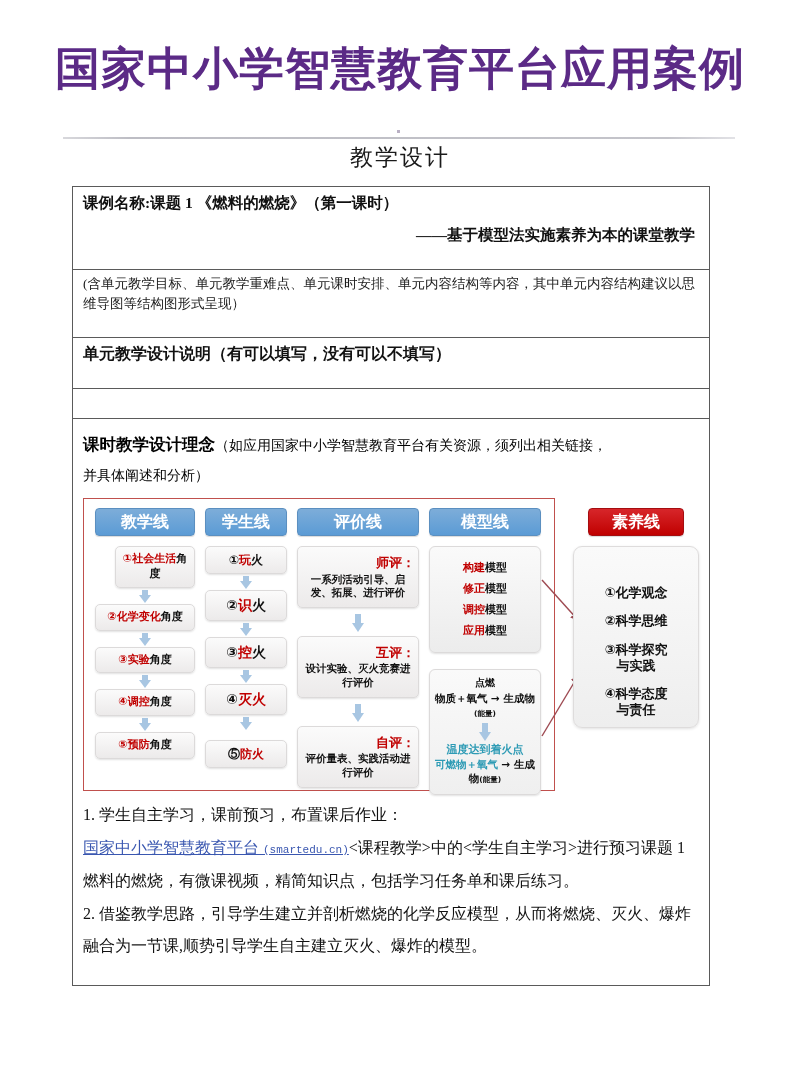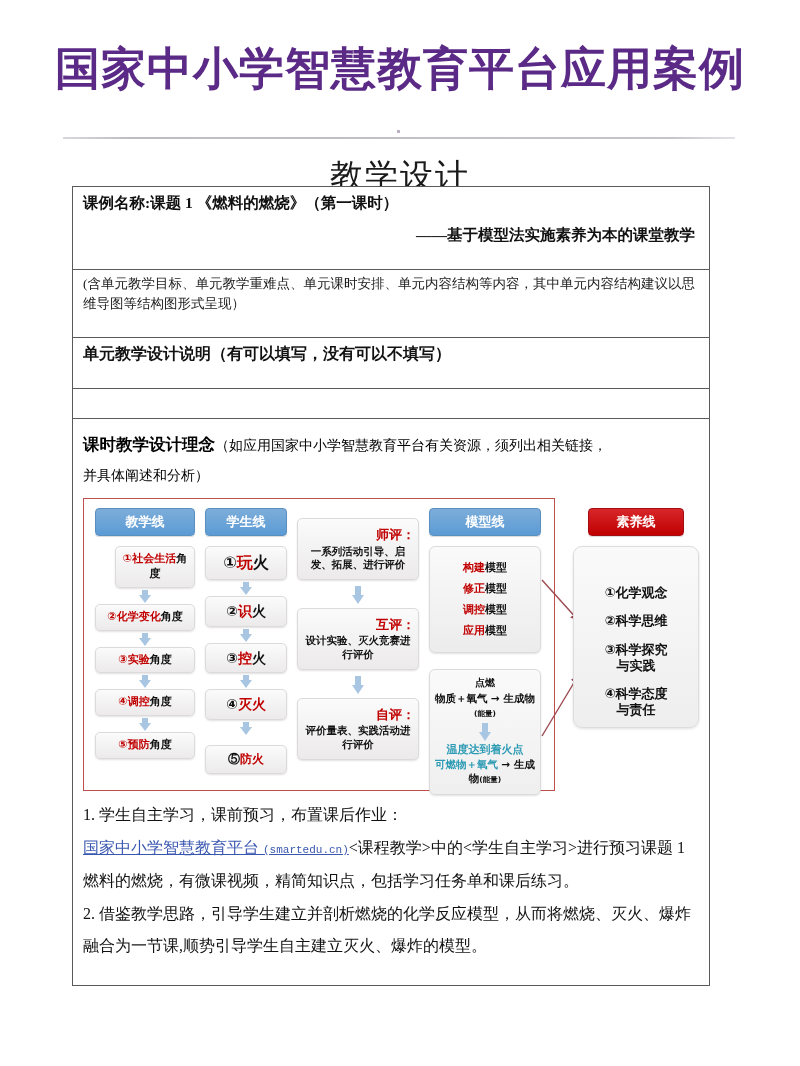--- a/index.html
+++ b/index.html
@@ -26,22 +26,22 @@
     white-space:nowrap;
   }
   .rule{
     position:absolute;left:63px;top:137px;width:672px;height:2px;
     background:linear-gradient(to right,#d8d8dc,#bdbdc4 10%,#c4c4ca 90%,#e2e2e6);
   }
   .dot-mark{
     position:absolute;left:397px;top:130px;width:3px;height:3px;background:#b9b0c4;
   }
   .sub-title{
-    position:absolute;left:0;top:154px;width:800px;text-align:center;
-    font-size:33px;color:#1a1a1a;letter-spacing:2px;
+    position:absolute;left:0;top:142px;width:800px;text-align:center;
+    font-size:23px;color:#1a1a1a;letter-spacing:2px;
     font-family:"Liberation Serif","DejaVu Serif",serif;
   }
 
   
   .doc-table{
     position:absolute;left:72px;top:186px;width:638px;
     border:1px solid #5a5a5a;
     box-sizing:border-box;
     background:#fff;
   }
@@ -76,21 +76,21 @@
   .col{position:absolute;top:10px;}
   .c1{left:12px;width:100px;}
   .c2{left:122px;width:82px;}
   .c3{left:214px;width:122px;}
   .c4{left:346px;width:112px;}
 
   .hdr{
     height:26px;border-radius:4px;
     background:linear-gradient(#7dadd9,#5b9bd5);
     border:1px solid #5b8fc0;
-    color:#ffffff;font-weight:bold;font-size:13px;
+    color:#ffffff;font-weight:bold;font-size:16px;
     display:flex;align-items:center;justify-content:center;
     font-family:"DejaVu Sans","Liberation Sans",sans-serif;
     box-shadow:0 1px 1px rgba(0,0,0,.15);
   }
   .hdr-red{
     background:linear-gradient(#d7262a,#c00000);
     border:1px solid #a50d10;
   }
 
   .node{
@@ -241,21 +241,21 @@
             <span class="n-red">④调控</span><span>角度</span>
           </div>
           <div class="arrow sm"></div>
           <div class="node" style="margin-top:0;">
             <span class="n-red">⑤预防</span><span>角度</span>
           </div>
         </div>
 
         <div class="col c2">
           <div class="hdr">学生线</div>
-          <div class="node" style="margin-top:10px;font-size:16px;">
+          <div class="node" style="margin-top:10px;font-size:12px;">
             <span>①</span><span class="n-red">玩</span><span>火</span>
           </div>
           <div class="arrow sm"></div>
           <div class="node" style="margin-top:0;font-size:14px;">
             <span>②</span><span class="n-red">识</span><span>火</span>
           </div>
           <div class="arrow sm"></div>
           <div class="node" style="margin-top:0;font-size:14px;">
             <span>③</span><span class="n-red">控</span><span>火</span>
           </div>
@@ -263,20 +263,21 @@
           <div class="node" style="margin-top:0;font-size:14px;">
             <span>④</span><span class="n-red">灭火</span>
           </div>
           <div class="arrow sm"></div>
           <div class="node" style="margin-top:9px;font-size:12px;font-family:Liberation Serif, serif;">
             <span>⑤</span><span class="n-red">防火</span>
           </div>
         </div>
 
         <div class="col c3">
+          <div class="hdr">评价线</div>
           <div class="node big" style="margin-top:10px;">
             <span class="ttl">师评：</span>
             <span class="body">一系列活动引导、启发、拓展、进行评价</span>
           </div>
           <div class="arrow" style="margin-top:6px;"></div>
           <div class="node big" style="margin-top:4px;">
             <span class="ttl">互评：</span>
             <span class="body">设计实验、灭火竞赛进行评价</span>
           </div>
           <div class="arrow" style="margin-top:6px;"></div>

